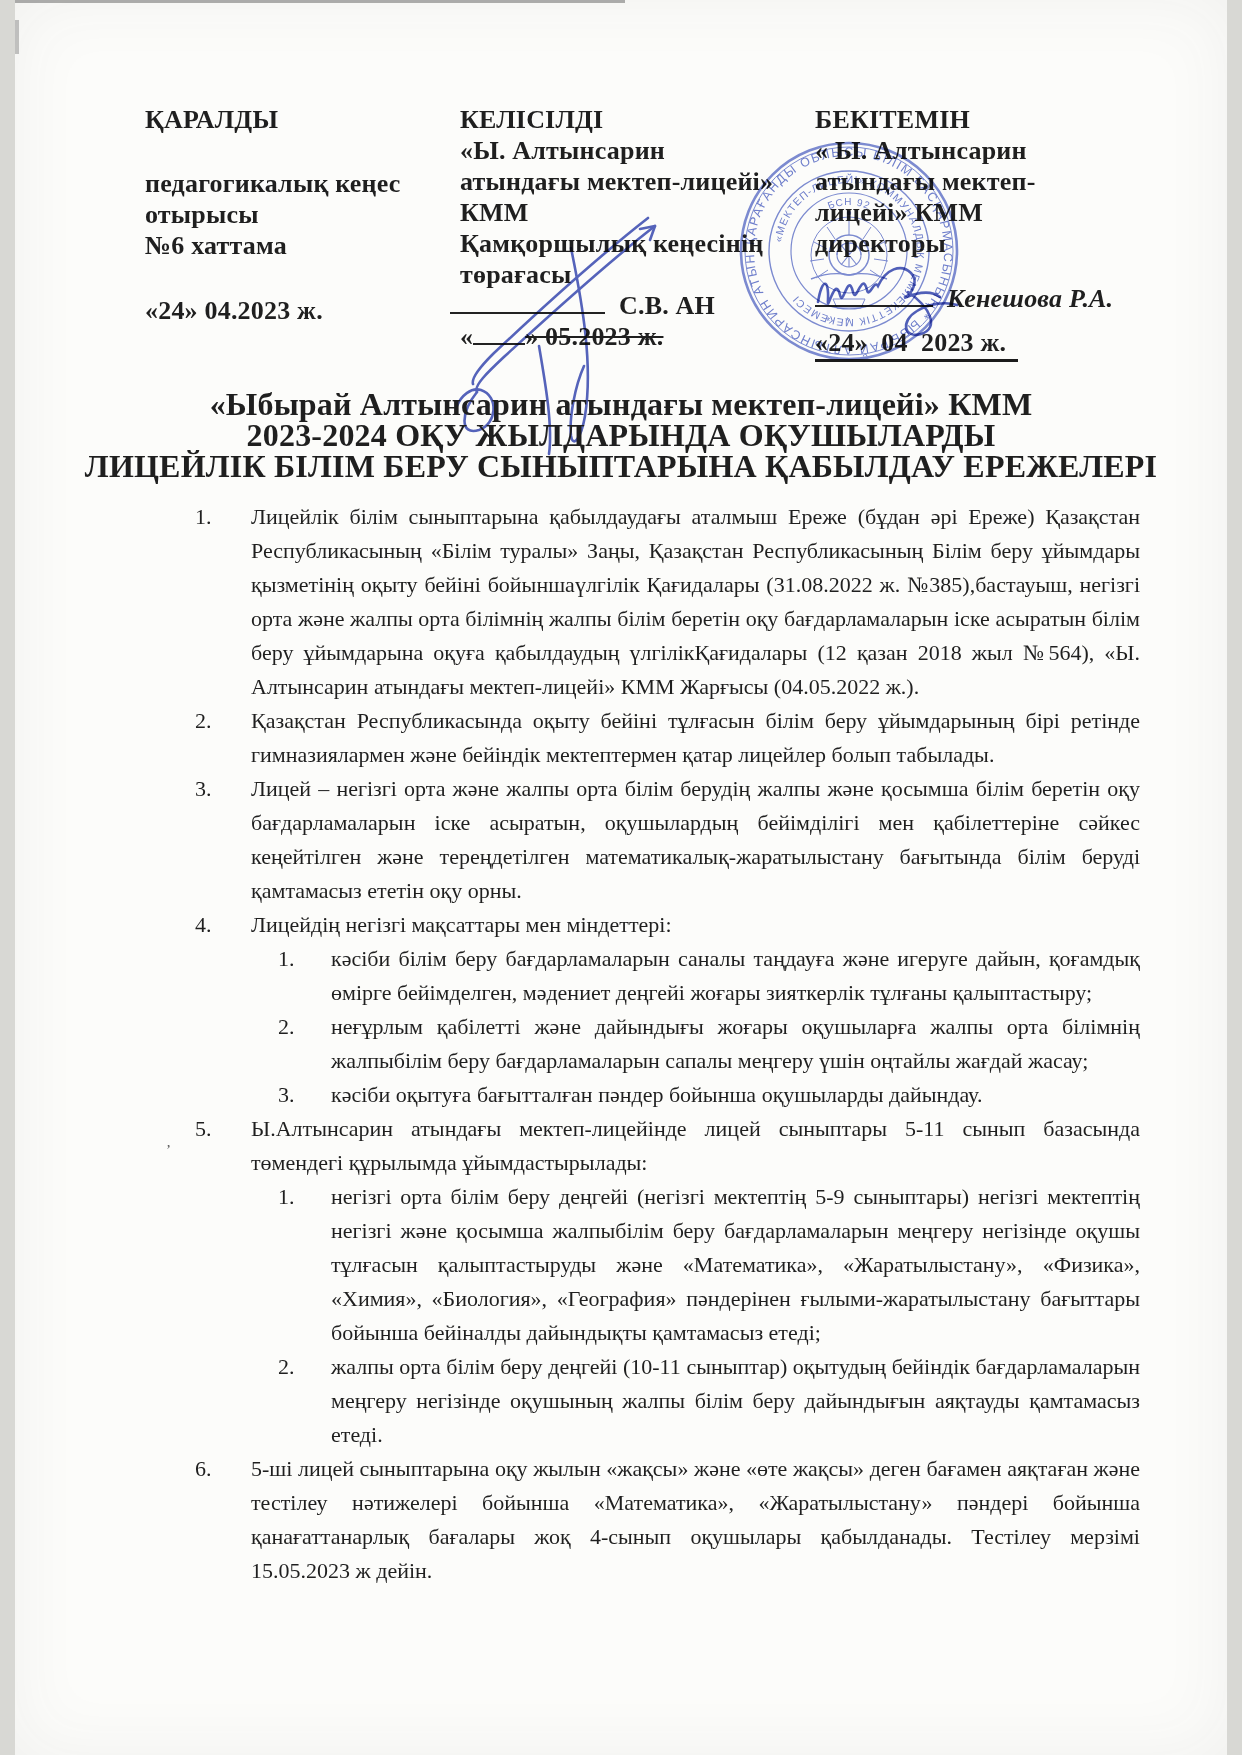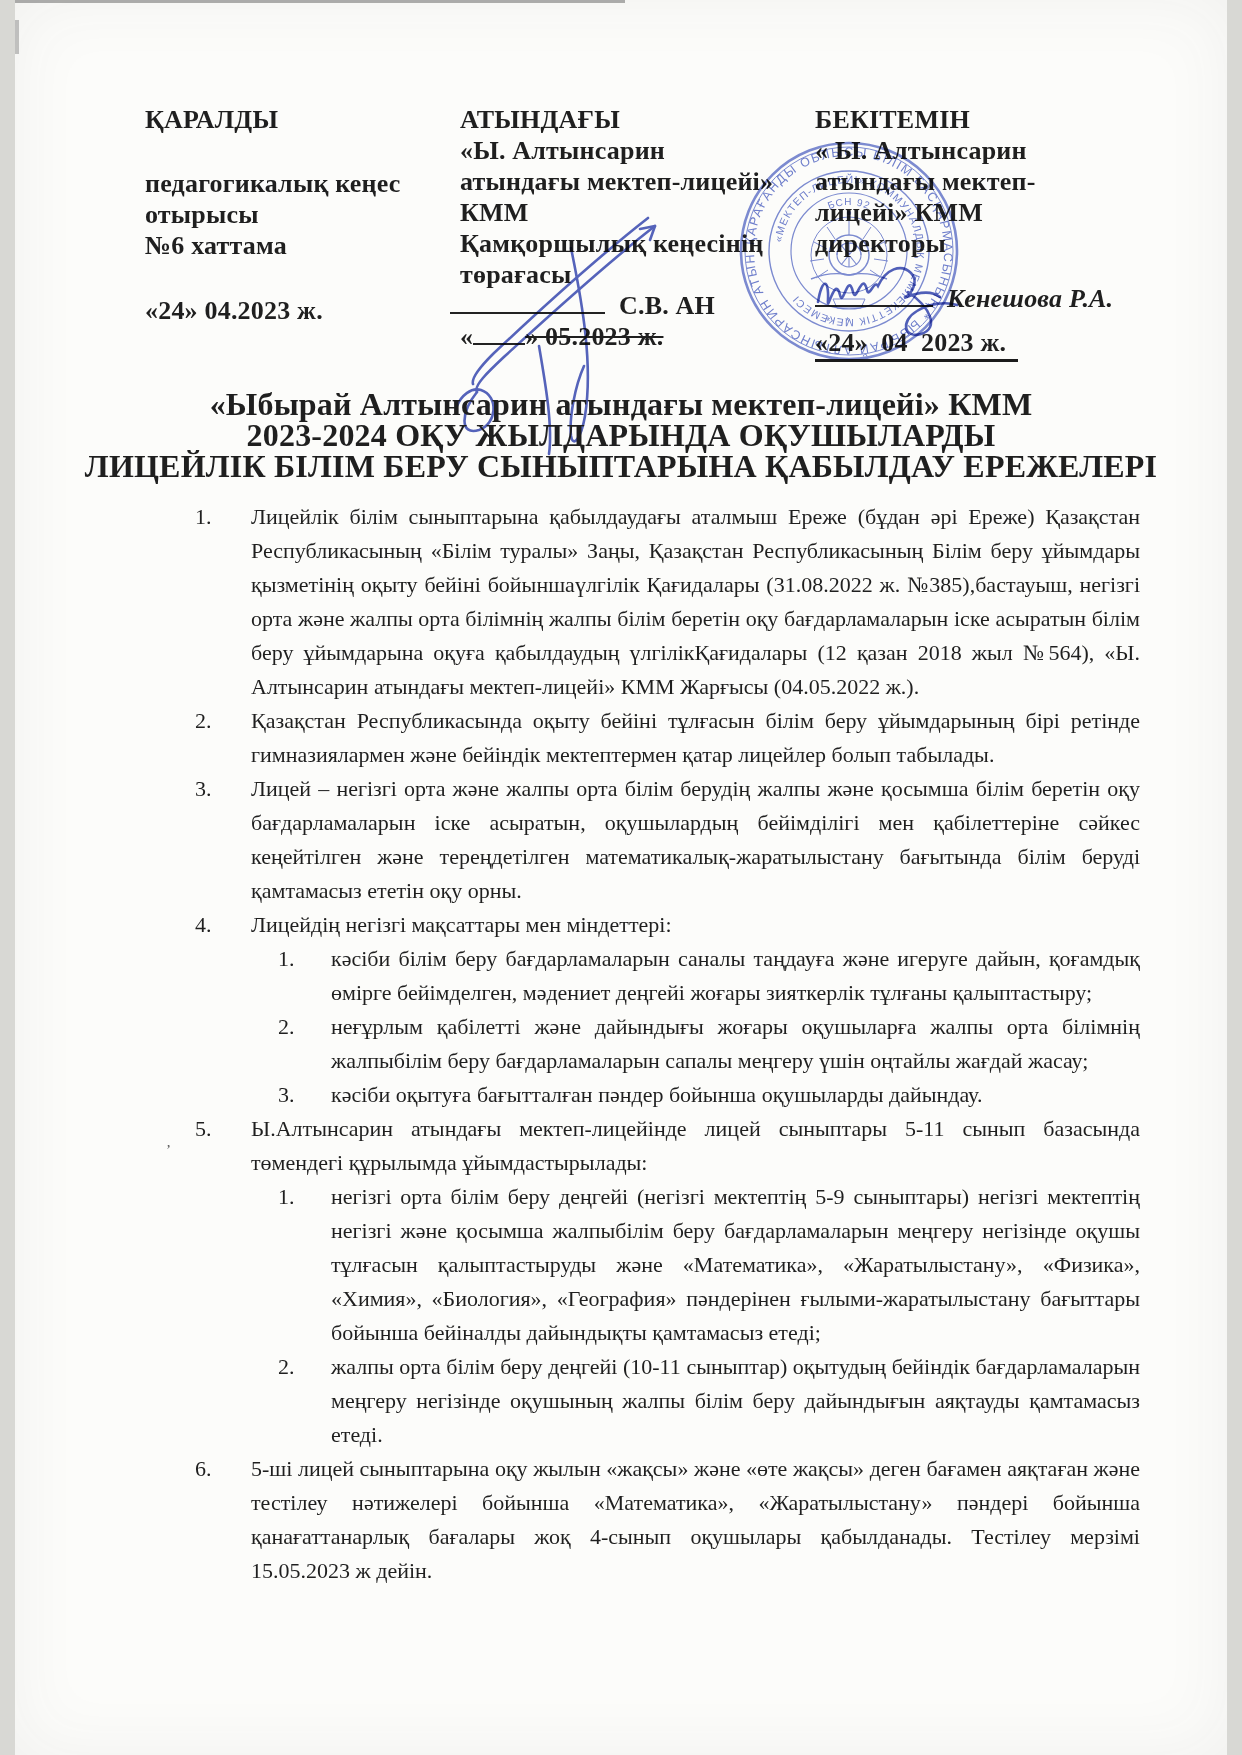--- a/index.html
+++ b/index.html
@@ -55,21 +55,21 @@
 
   <div class="hcol hcol-left">
     <div class="htitle">ҚАРАЛДЫ</div>
     <div>педагогикалық кеңес</div>
     <div>отырысы</div>
     <div>№6 хаттама</div>
     <div class="hdate">«24» 04.2023 ж.</div>
   </div>
 
   <div class="hcol hcol-center">
-    <div>АТЫНДАҒЫ</div>
+    <div>КЕЛІСІЛДІ</div>
     <div>«Ы. Алтынсарин</div>
     <div>атындағы мектеп-лицейі»</div>
     <div>КММ</div>
     <div>Қамқоршылық кеңесінің</div>
     <div>төрағасы</div>
     <div class="sign-row"><span class="u-line c"></span><span class="signer">С.В. АН</span></div>
     <div><span>«</span><span class="blank-gap"></span><span class="strike">» 05.2023 ж.</span></div>
   </div>
 
   <div class="hcol hcol-right">

